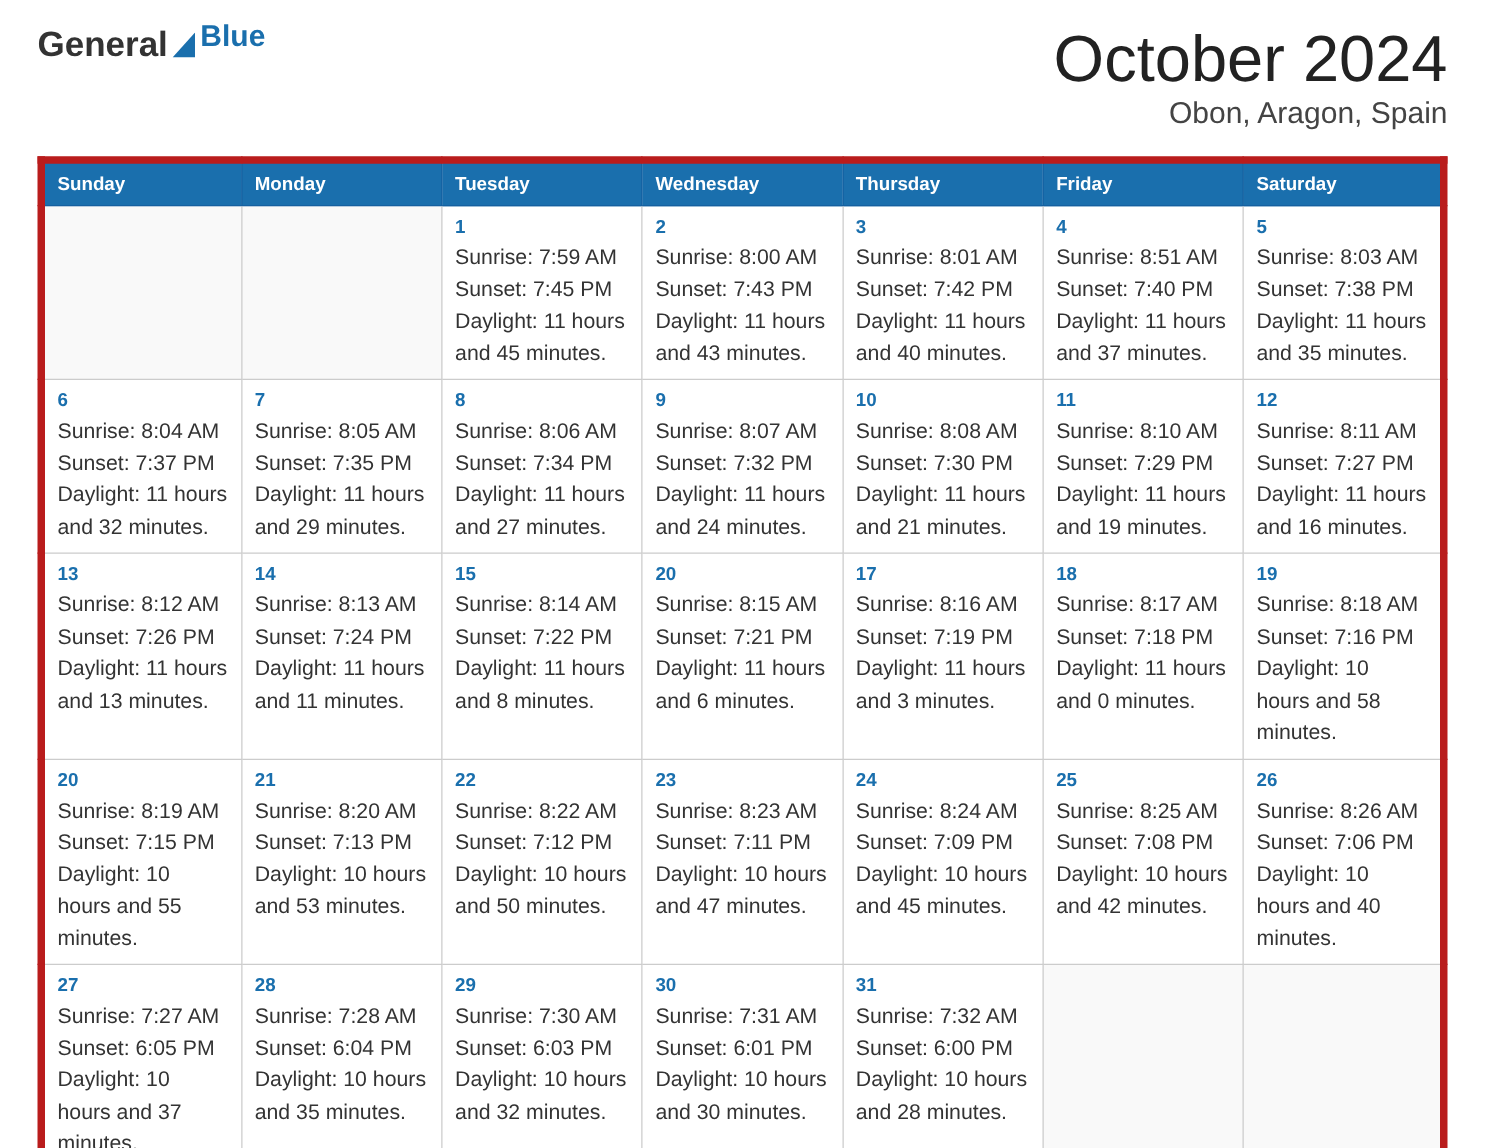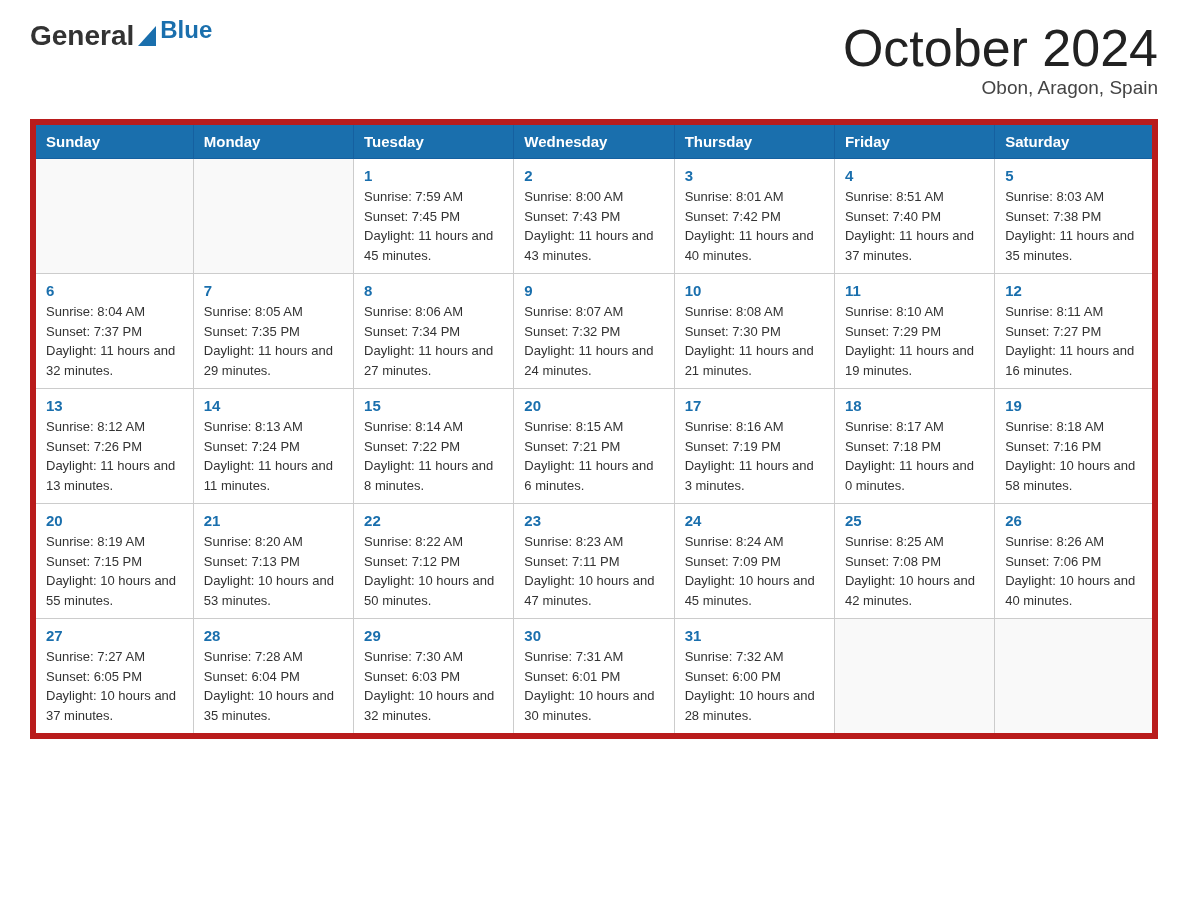--- a/index.html
+++ b/index.html
@@ -25,21 +25,21 @@
       text-align: right;
     }
     .month-year {
       font-size: 52px;
       font-weight: normal;
       color: #222;
       line-height: 1.1;
       margin-left: 12px;
     }
     .location {
-      font-size: 19px;
+      font-size: 24px;
       color: #444;
     }
     .calendar-table {
       width: 100%;
       border-collapse: collapse;
       border: 6px solid #b91c1c;
     }
     .calendar-table th {
       background-color: #1a6fad;
       color: #ffffff;
@@ -60,21 +60,21 @@
     }
     .day-number {
       font-size: 15px;
       font-weight: bold;
       color: #1a6fad;
       display: block;
       margin-bottom: 3px;
     }
     .day-info {
       color: #333;
-      font-size: 13px;
+      font-size: 17px;
       line-height: 1.5;
     }
     .empty-cell {
       background: #f9f9f9;
     }
     .logo-line1 {
       display: flex;
       align-items: center;
     }
   </style>

